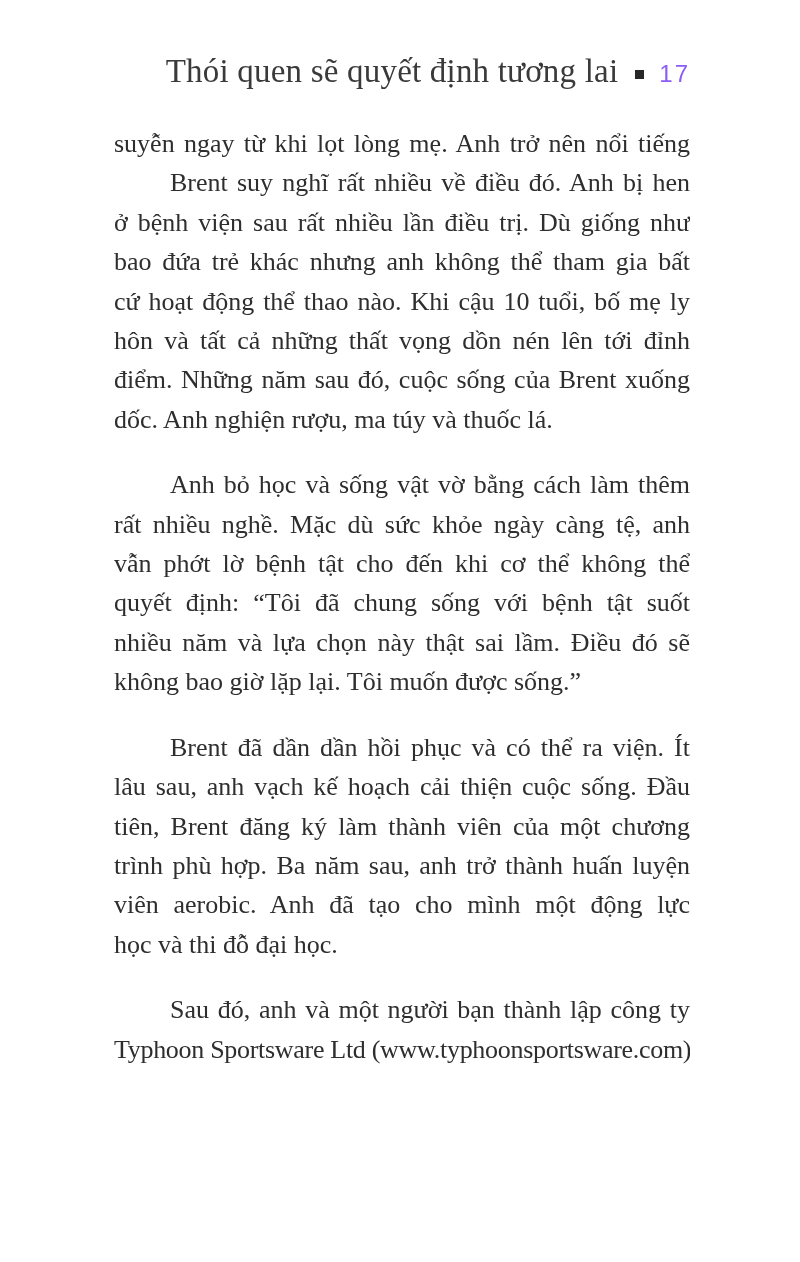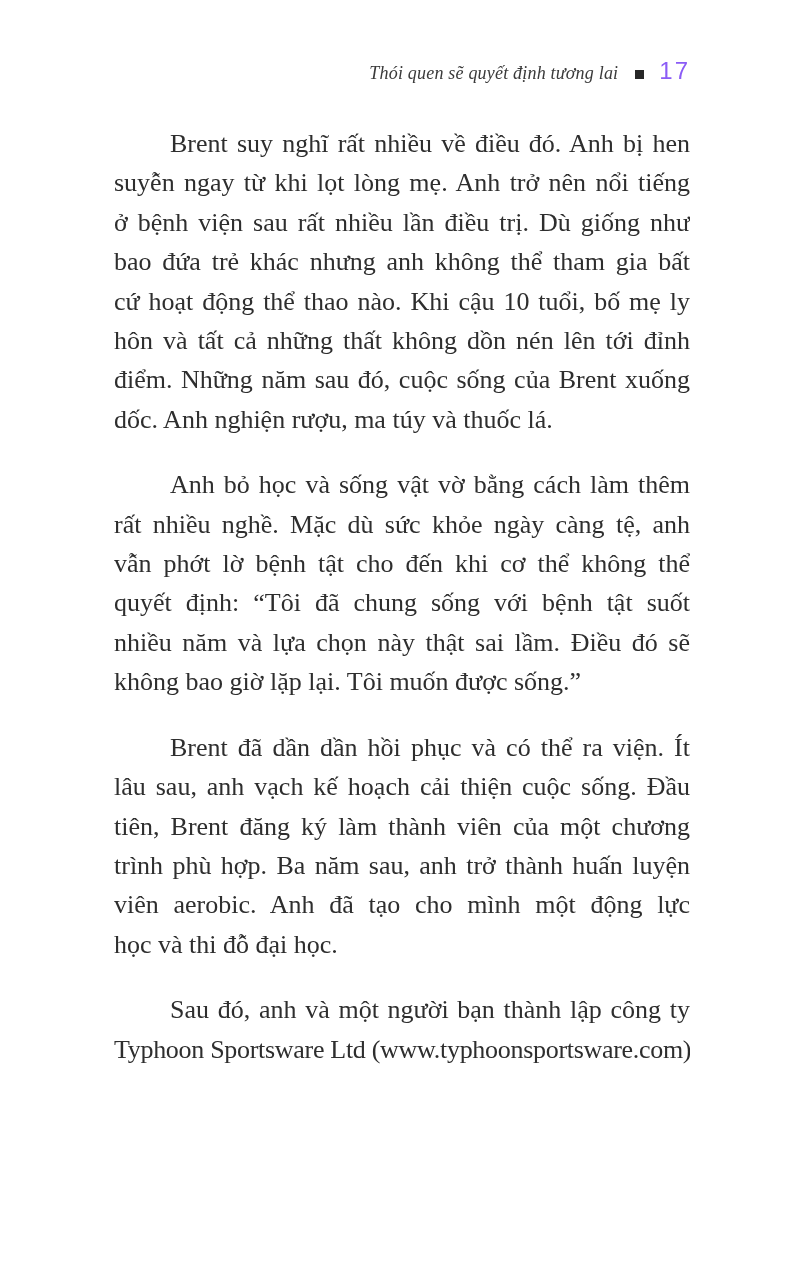--- a/index.html
+++ b/index.html
@@ -21,22 +21,21 @@
     position: absolute;
     top: 56px;
     left: 114px;
     width: 576px;
     display: flex;
     justify-content: flex-end;
     align-items: baseline;
     white-space: nowrap;
   }
   .running-title {
-    font-style: italic;
-    font-size: 18px;
+    font-size: 33px;
     line-height: 30px;
     color: #3a3a3a;
     letter-spacing: 0.2px;
   }
   .square-bullet {
     display: inline-block;
     width: 9px;
     height: 9px;
     background: #272727;
     margin: 0 15px 0 17px;
@@ -81,26 +80,26 @@
 <div class="page">
 
   <div class="header">
     <span class="running-title">Thói quen sẽ quyết định tương lai</span>
     <span class="square-bullet"></span>
     <span class="page-num">17</span>
   </div>
 
   <div class="body-text">
       <div class="para">
+        <div class="line">suyễn ngay từ khi lọt lòng mẹ. Anh trở nên nổi tiếng</div>
         <div class="line indent">Brent suy nghĩ rất nhiều về điều đó. Anh bị hen</div>
-        <div class="line">suyễn ngay từ khi lọt lòng mẹ. Anh trở nên nổi tiếng</div>
         <div class="line">ở bệnh viện sau rất nhiều lần điều trị. Dù giống như</div>
         <div class="line">bao đứa trẻ khác nhưng anh không thể tham gia bất</div>
         <div class="line">cứ hoạt động thể thao nào. Khi cậu 10 tuổi, bố mẹ ly</div>
-        <div class="line">hôn và tất cả những thất không dồn nén lên tới đỉnh</div>
+        <div class="line">hôn và tất cả những thất vọng dồn nén lên tới đỉnh</div>
         <div class="line">điểm. Những năm sau đó, cuộc sống của Brent xuống</div>
         <div class="line para-end">dốc. Anh nghiện rượu, ma túy và thuốc lá.</div>
       </div>
       <div class="para">
         <div class="line indent">Anh bỏ học và sống vật vờ bằng cách làm thêm</div>
         <div class="line">rất nhiều nghề. Mặc dù sức khỏe ngày càng tệ, anh</div>
         <div class="line">vẫn phớt lờ bệnh tật cho đến khi cơ thể không thể</div>
         <div class="line">quyết định: “Tôi đã chung sống với bệnh tật suốt</div>
         <div class="line">nhiều năm và lựa chọn này thật sai lầm. Điều đó sẽ</div>
         <div class="line para-end">không bao giờ lặp lại. Tôi muốn được sống.”</div>

